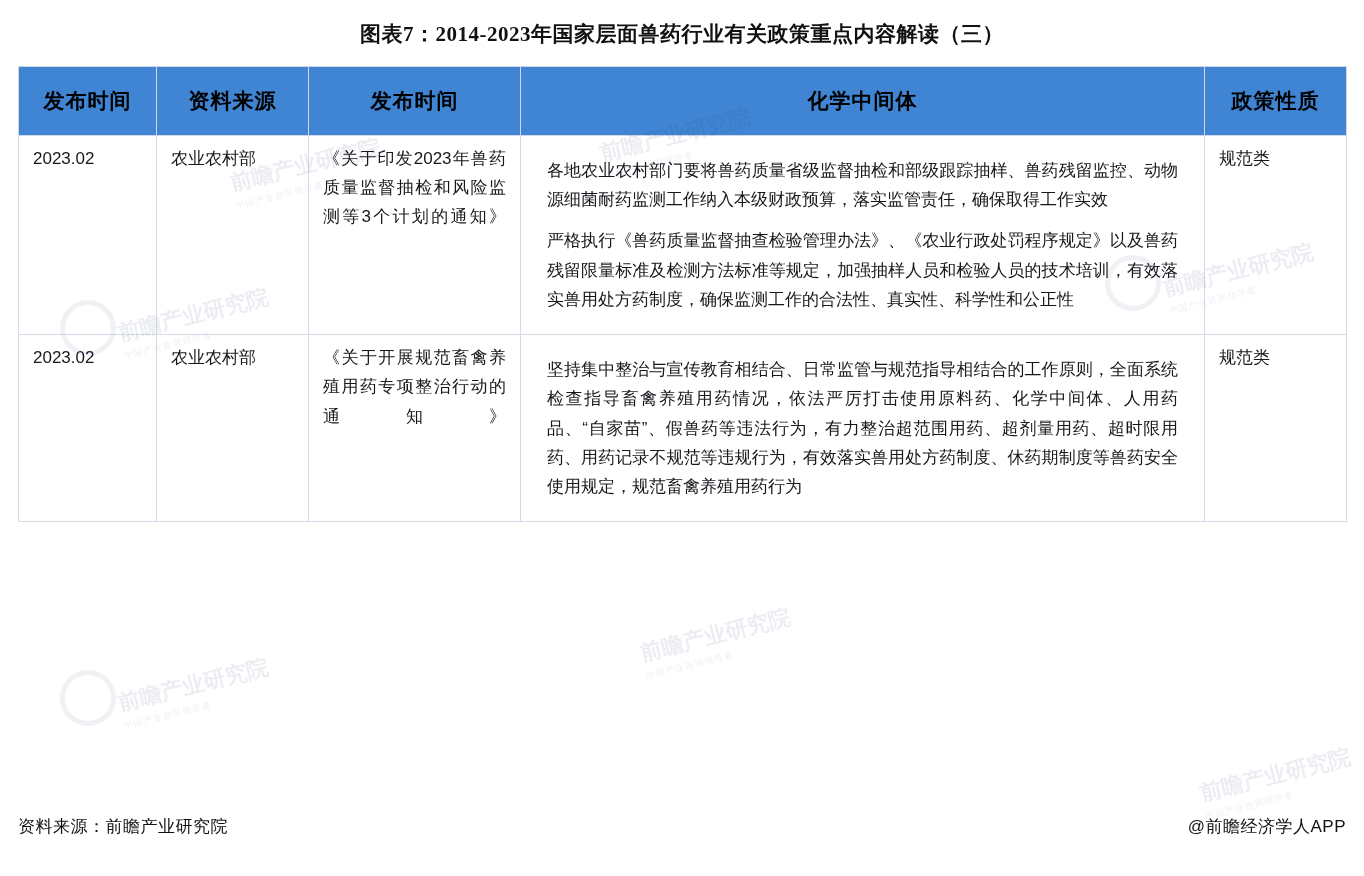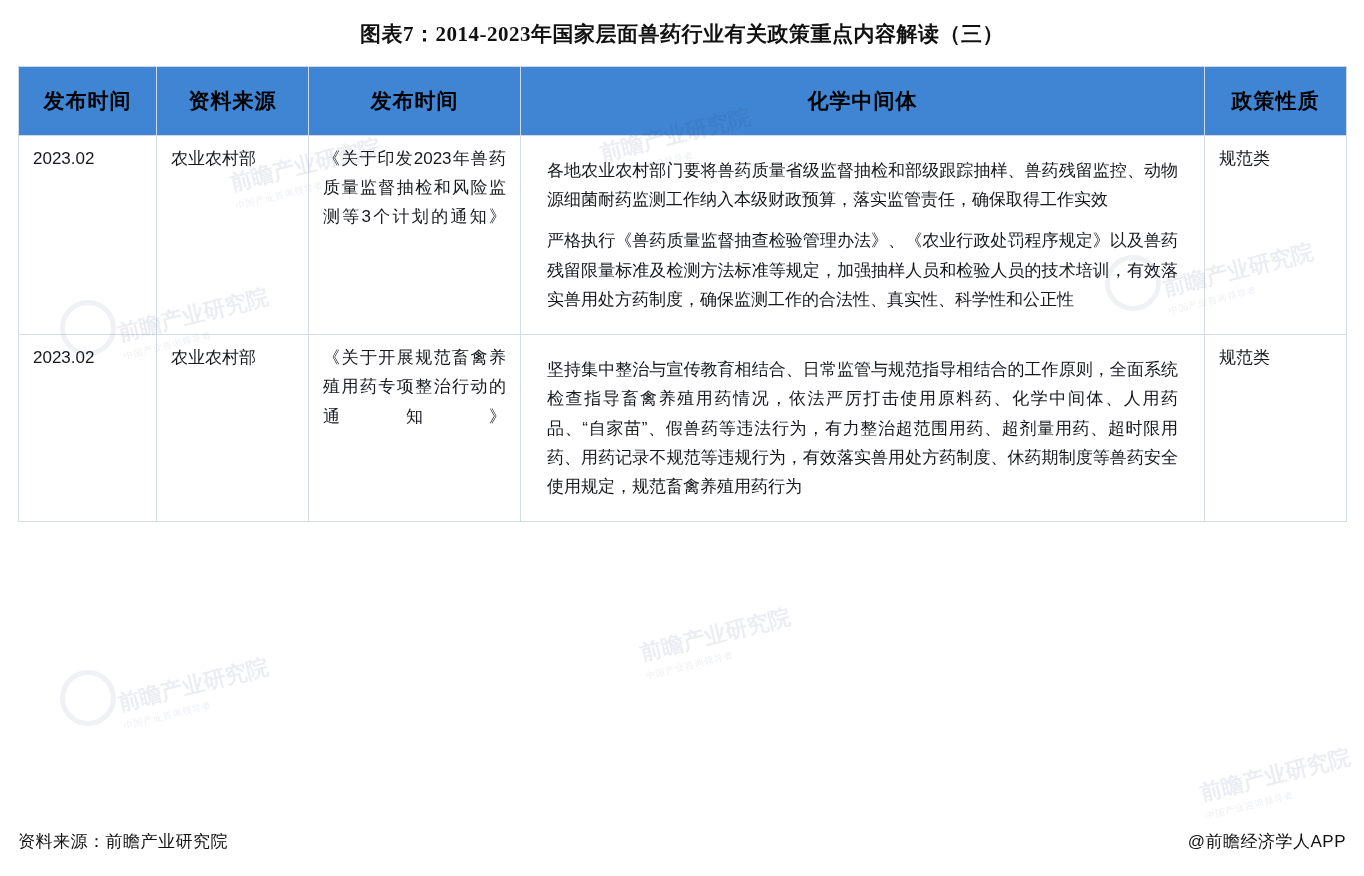--- a/index.html
+++ b/index.html
@@ -122,21 +122,21 @@
   }
   tbody tr:nth-child(odd) td {
     background: rgba(255,255,255,0.35);
   }
 
   
   .footer {
     position: absolute;
     left: 18px;
     right: 18px;
-    bottom: 23px;
+    bottom: 38px;
     display: flex;
     justify-content: space-between;
     align-items: center;
     font-size: 17px;
     color: #111;
     z-index: 6;
   }
   .footer .src { letter-spacing: 0.5px; }
   .footer .app { letter-spacing: 0.5px; }
 </style>

